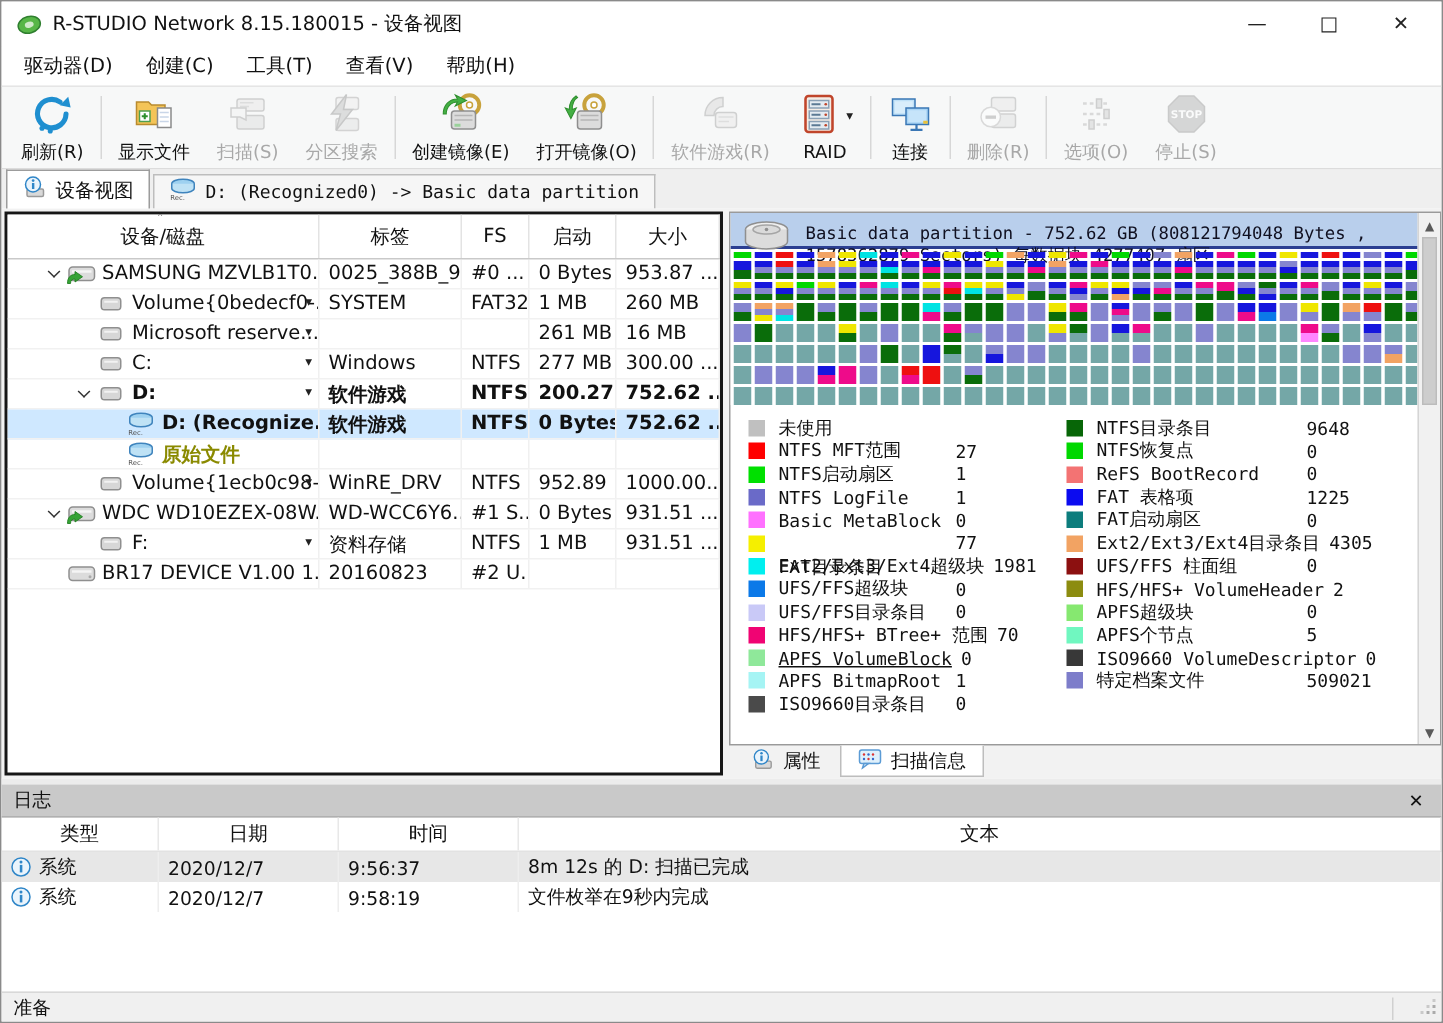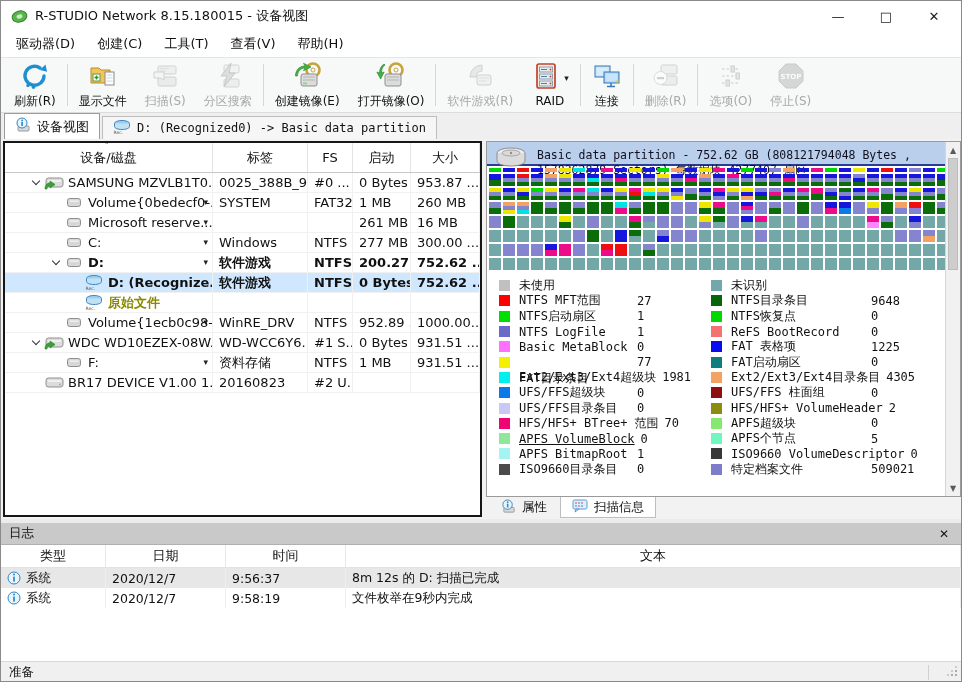--- a/index.html
+++ b/index.html
@@ -1553,25 +1553,20 @@
             <span class="legend-label" style="min-width: 118px;">APFS BitmapRoot</span>
             <span class="legend-count">1</span>
           </div>
           <div class="legend-row">
             <span class="swatch" style="background: rgb(74, 74, 74);"></span>
             <span class="legend-label" style="min-width: 118px;">ISO9660目录条目</span>
             <span class="legend-count">0</span>
           </div>
         </div>
       <div class="legend-col right">
-          <div class="legend-row">
-            <span class="swatch" style="background: rgb(116, 167, 173);"></span>
-            <span class="legend-label" style="min-width: 140px;">未识别</span>
-            <span class="legend-count"></span>
-          </div>
           <div class="legend-row">
             <span class="swatch" style="background: rgb(7, 102, 7);"></span>
             <span class="legend-label" style="min-width: 140px;">NTFS目录条目</span>
             <span class="legend-count">9648</span>
           </div>
           <div class="legend-row">
             <span class="swatch" style="background: rgb(0, 216, 0);"></span>
             <span class="legend-label" style="min-width: 140px;">NTFS恢复点</span>
             <span class="legend-count">0</span>
           </div>

